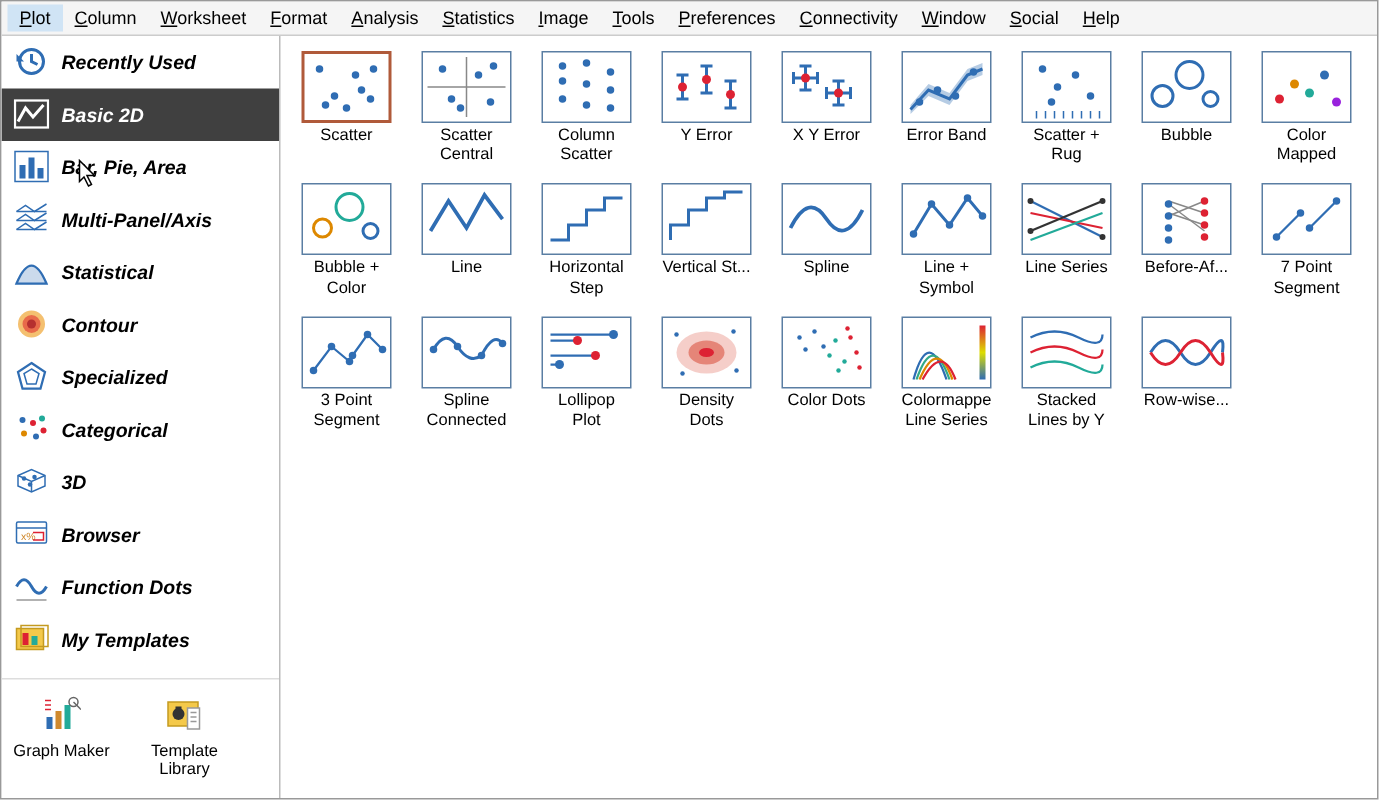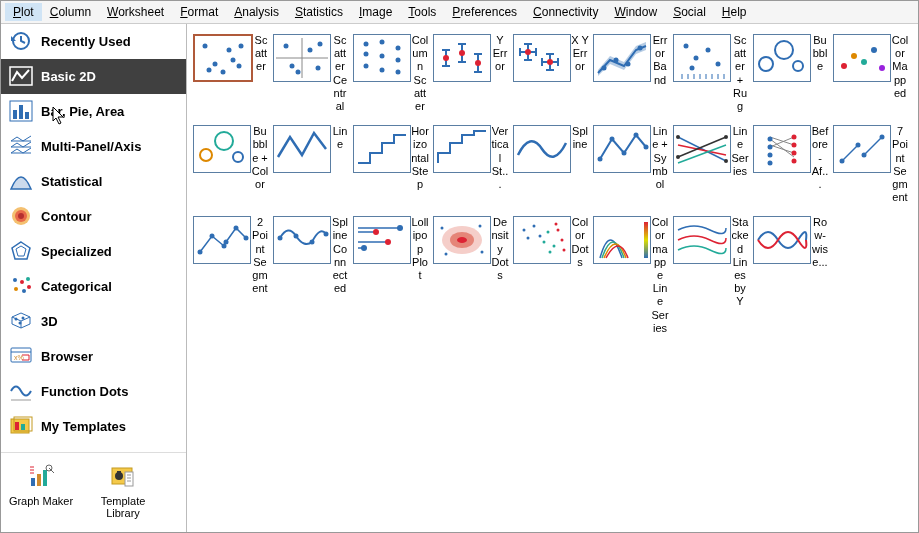--- a/index.html
+++ b/index.html
@@ -55,20 +55,21 @@
   align-items: center;
   justify-content: center;
 }
 .sidebar-item.selected {
   background: #404040;
   color: #fff;
 }
 .sidebar-item .label {
   font-weight: 600;
   font-size: 13px;
+  font-style: italic;
 }
 .sidebar-bottom {
   display: flex;
   gap: 14px;
   padding: 10px 6px 14px;
   border-top: 1px solid #ddd;
   justify-content: flex-start;
 }
 .bottom-item {
   display: flex;
@@ -90,22 +91,22 @@
 }
 .plot-grid {
   display: flex;
   flex-wrap: wrap;
   gap: 4px 4px;
   align-content: flex-start;
 }
 .plot-item {
   width: 76px;
   display: flex;
-  flex-direction: row;
-  align-items: flex-start;
+  flex-direction: column;
+  align-items: center;
   margin-bottom: 8px;
   cursor: default;
 }
 .plot-thumb {
   width: 60px;
   height: 48px;
   border: 1px solid #5a7ea3;
   background: #fff;
   display: flex;
   align-items: center;
@@ -587,21 +588,21 @@
                 <path d="M32 24 L42 10 L52 20" fill="none"></path>
               </g>
               <circle cx="6" cy="34" r="2.5" fill="#2f6db3"></circle>
               <circle cx="18" cy="18" r="2.5" fill="#2f6db3"></circle>
               <circle cx="30" cy="28" r="2.5" fill="#2f6db3"></circle>
               <circle cx="32" cy="24" r="2.5" fill="#2f6db3"></circle>
               <circle cx="42" cy="10" r="2.5" fill="#2f6db3"></circle>
               <circle cx="52" cy="20" r="2.5" fill="#2f6db3"></circle>
             </svg>
           </div>
-          <div class="plot-label">2 Point
+          <div class="plot-label">3 Point
 Segment</div>
         </div>
         <div class="plot-item">
           <div class="plot-thumb">
             <svg width="56" height="44">
               <path d="M6 20 Q14 6 22 18 T38 24 Q46 8 52 16" fill="none" stroke="#2f6db3" stroke-width="2"></path>
               <circle cx="6" cy="20" r="2.5" fill="#2f6db3"></circle>
               <circle cx="22" cy="18" r="2.5" fill="#2f6db3"></circle>
               <circle cx="38" cy="24" r="2.5" fill="#2f6db3"></circle>
               <circle cx="52" cy="16" r="2.5" fill="#2f6db3"></circle>

